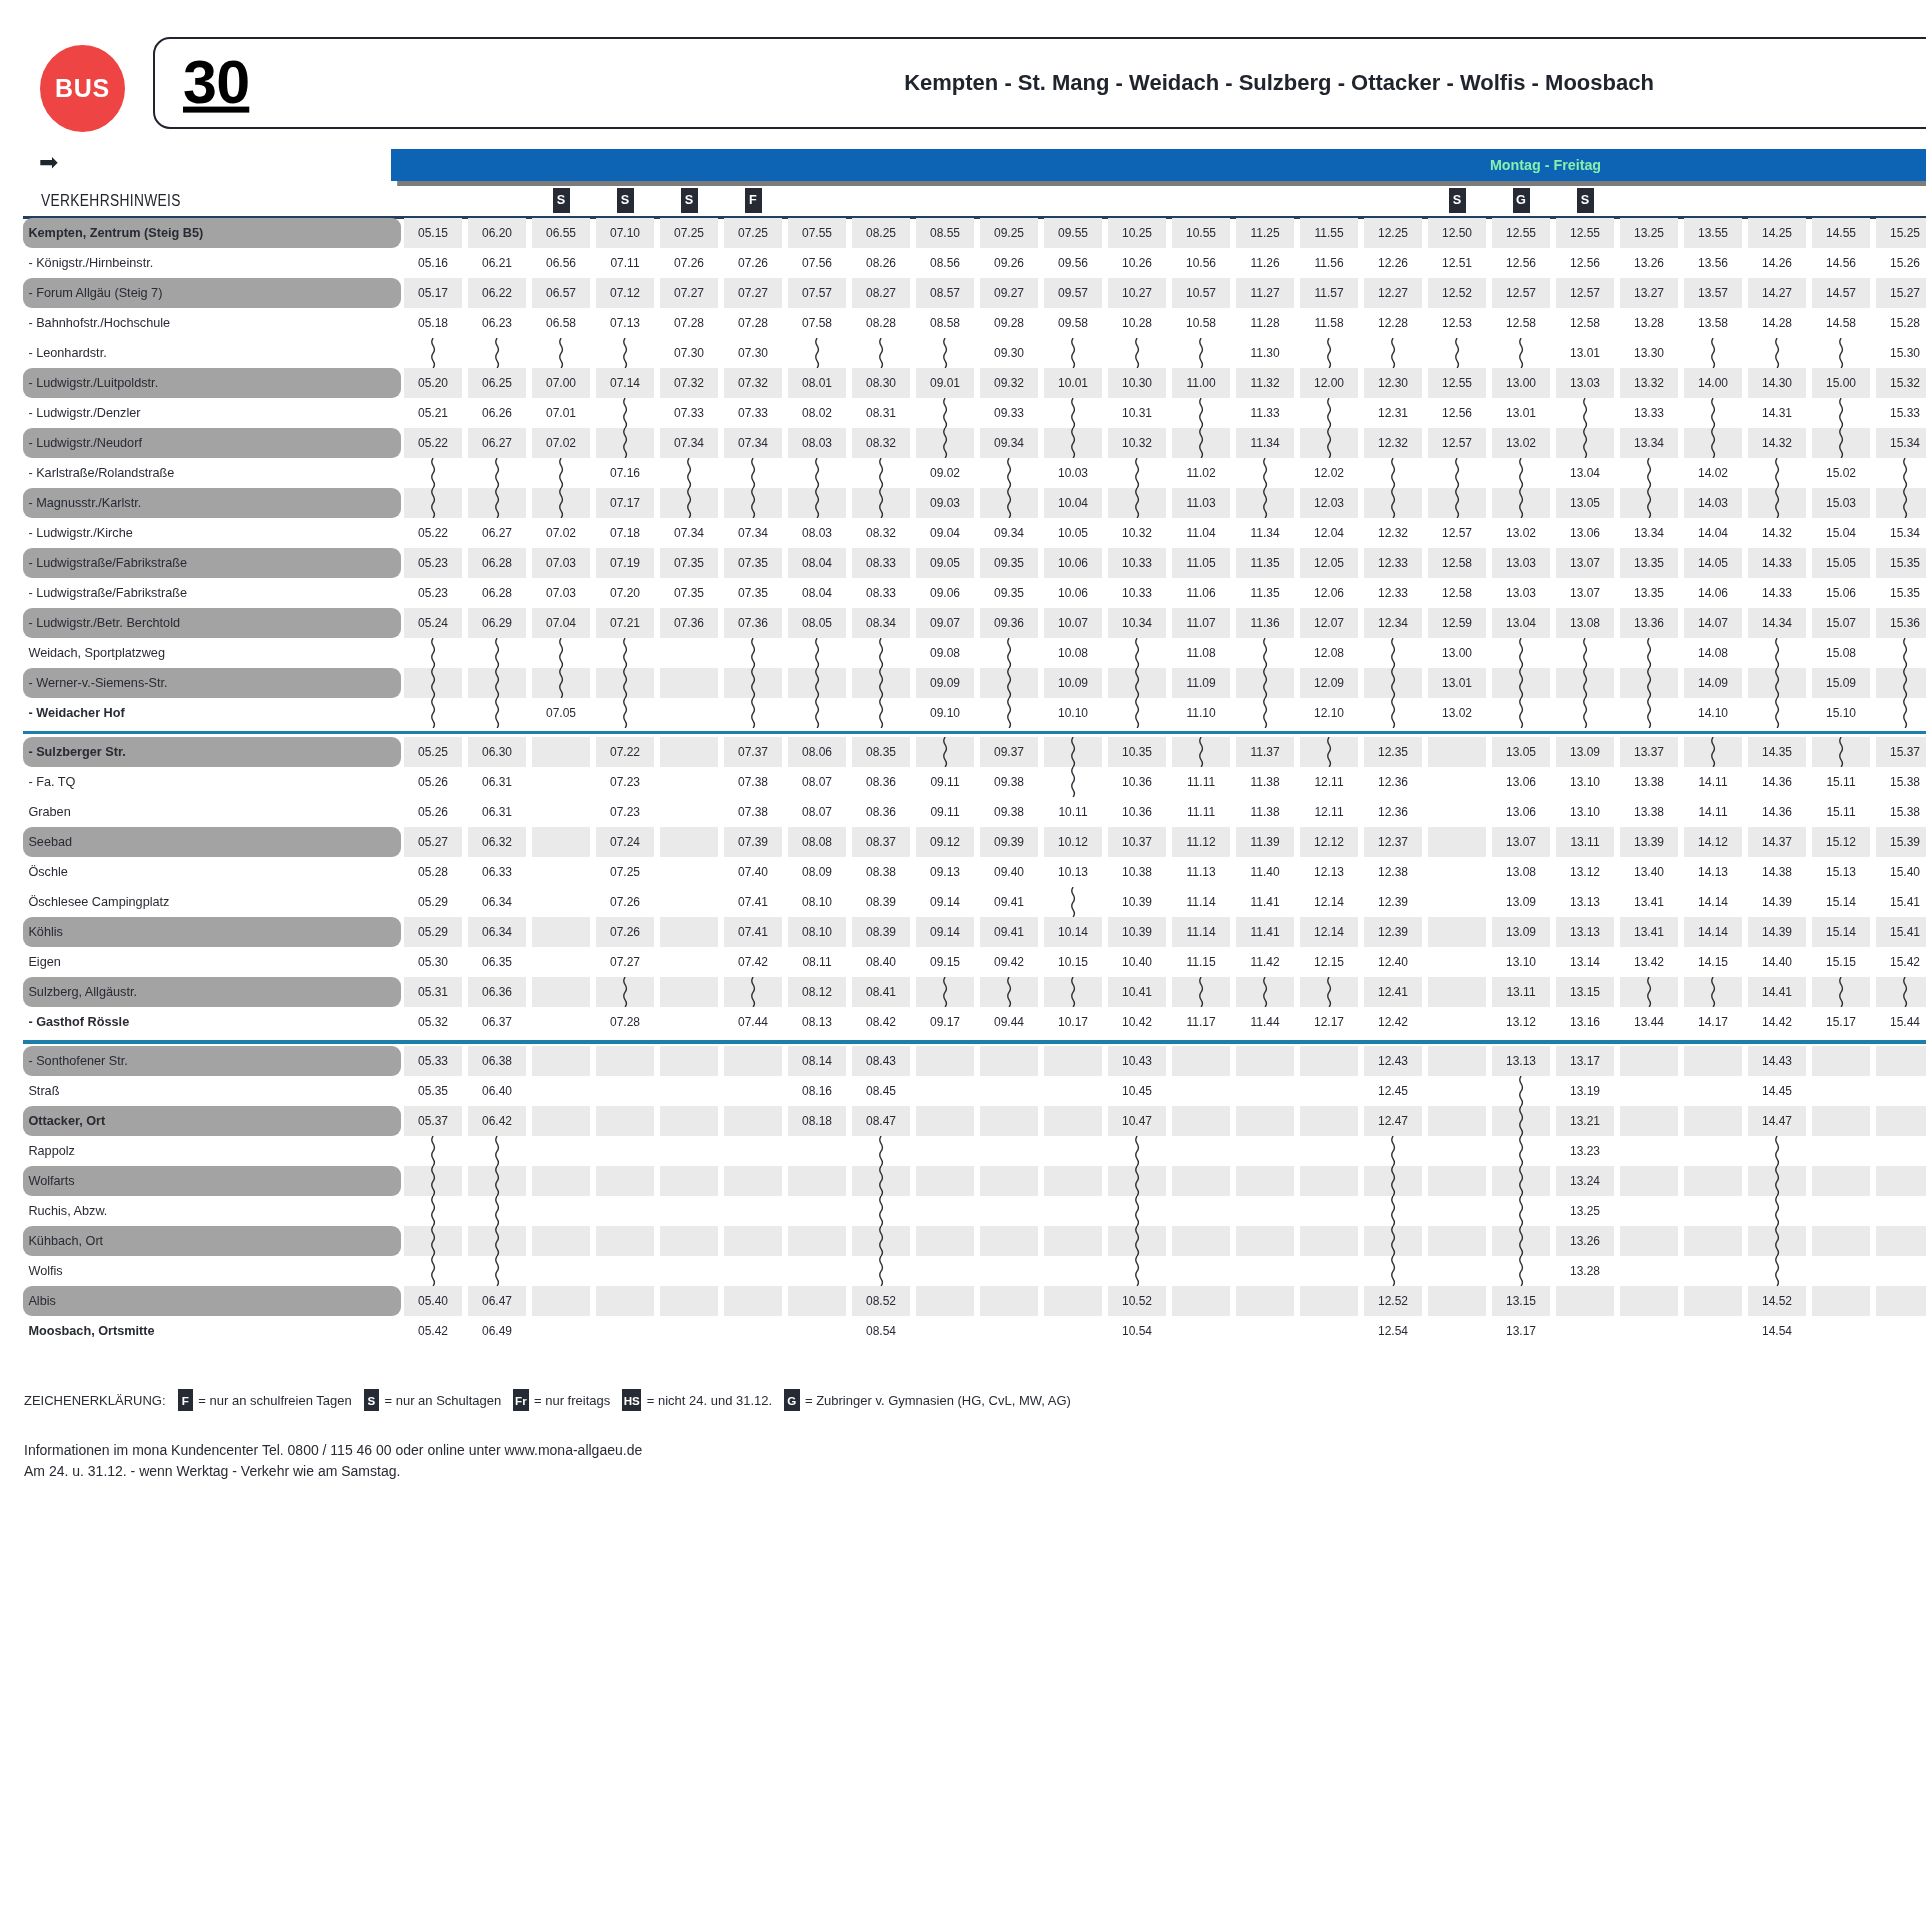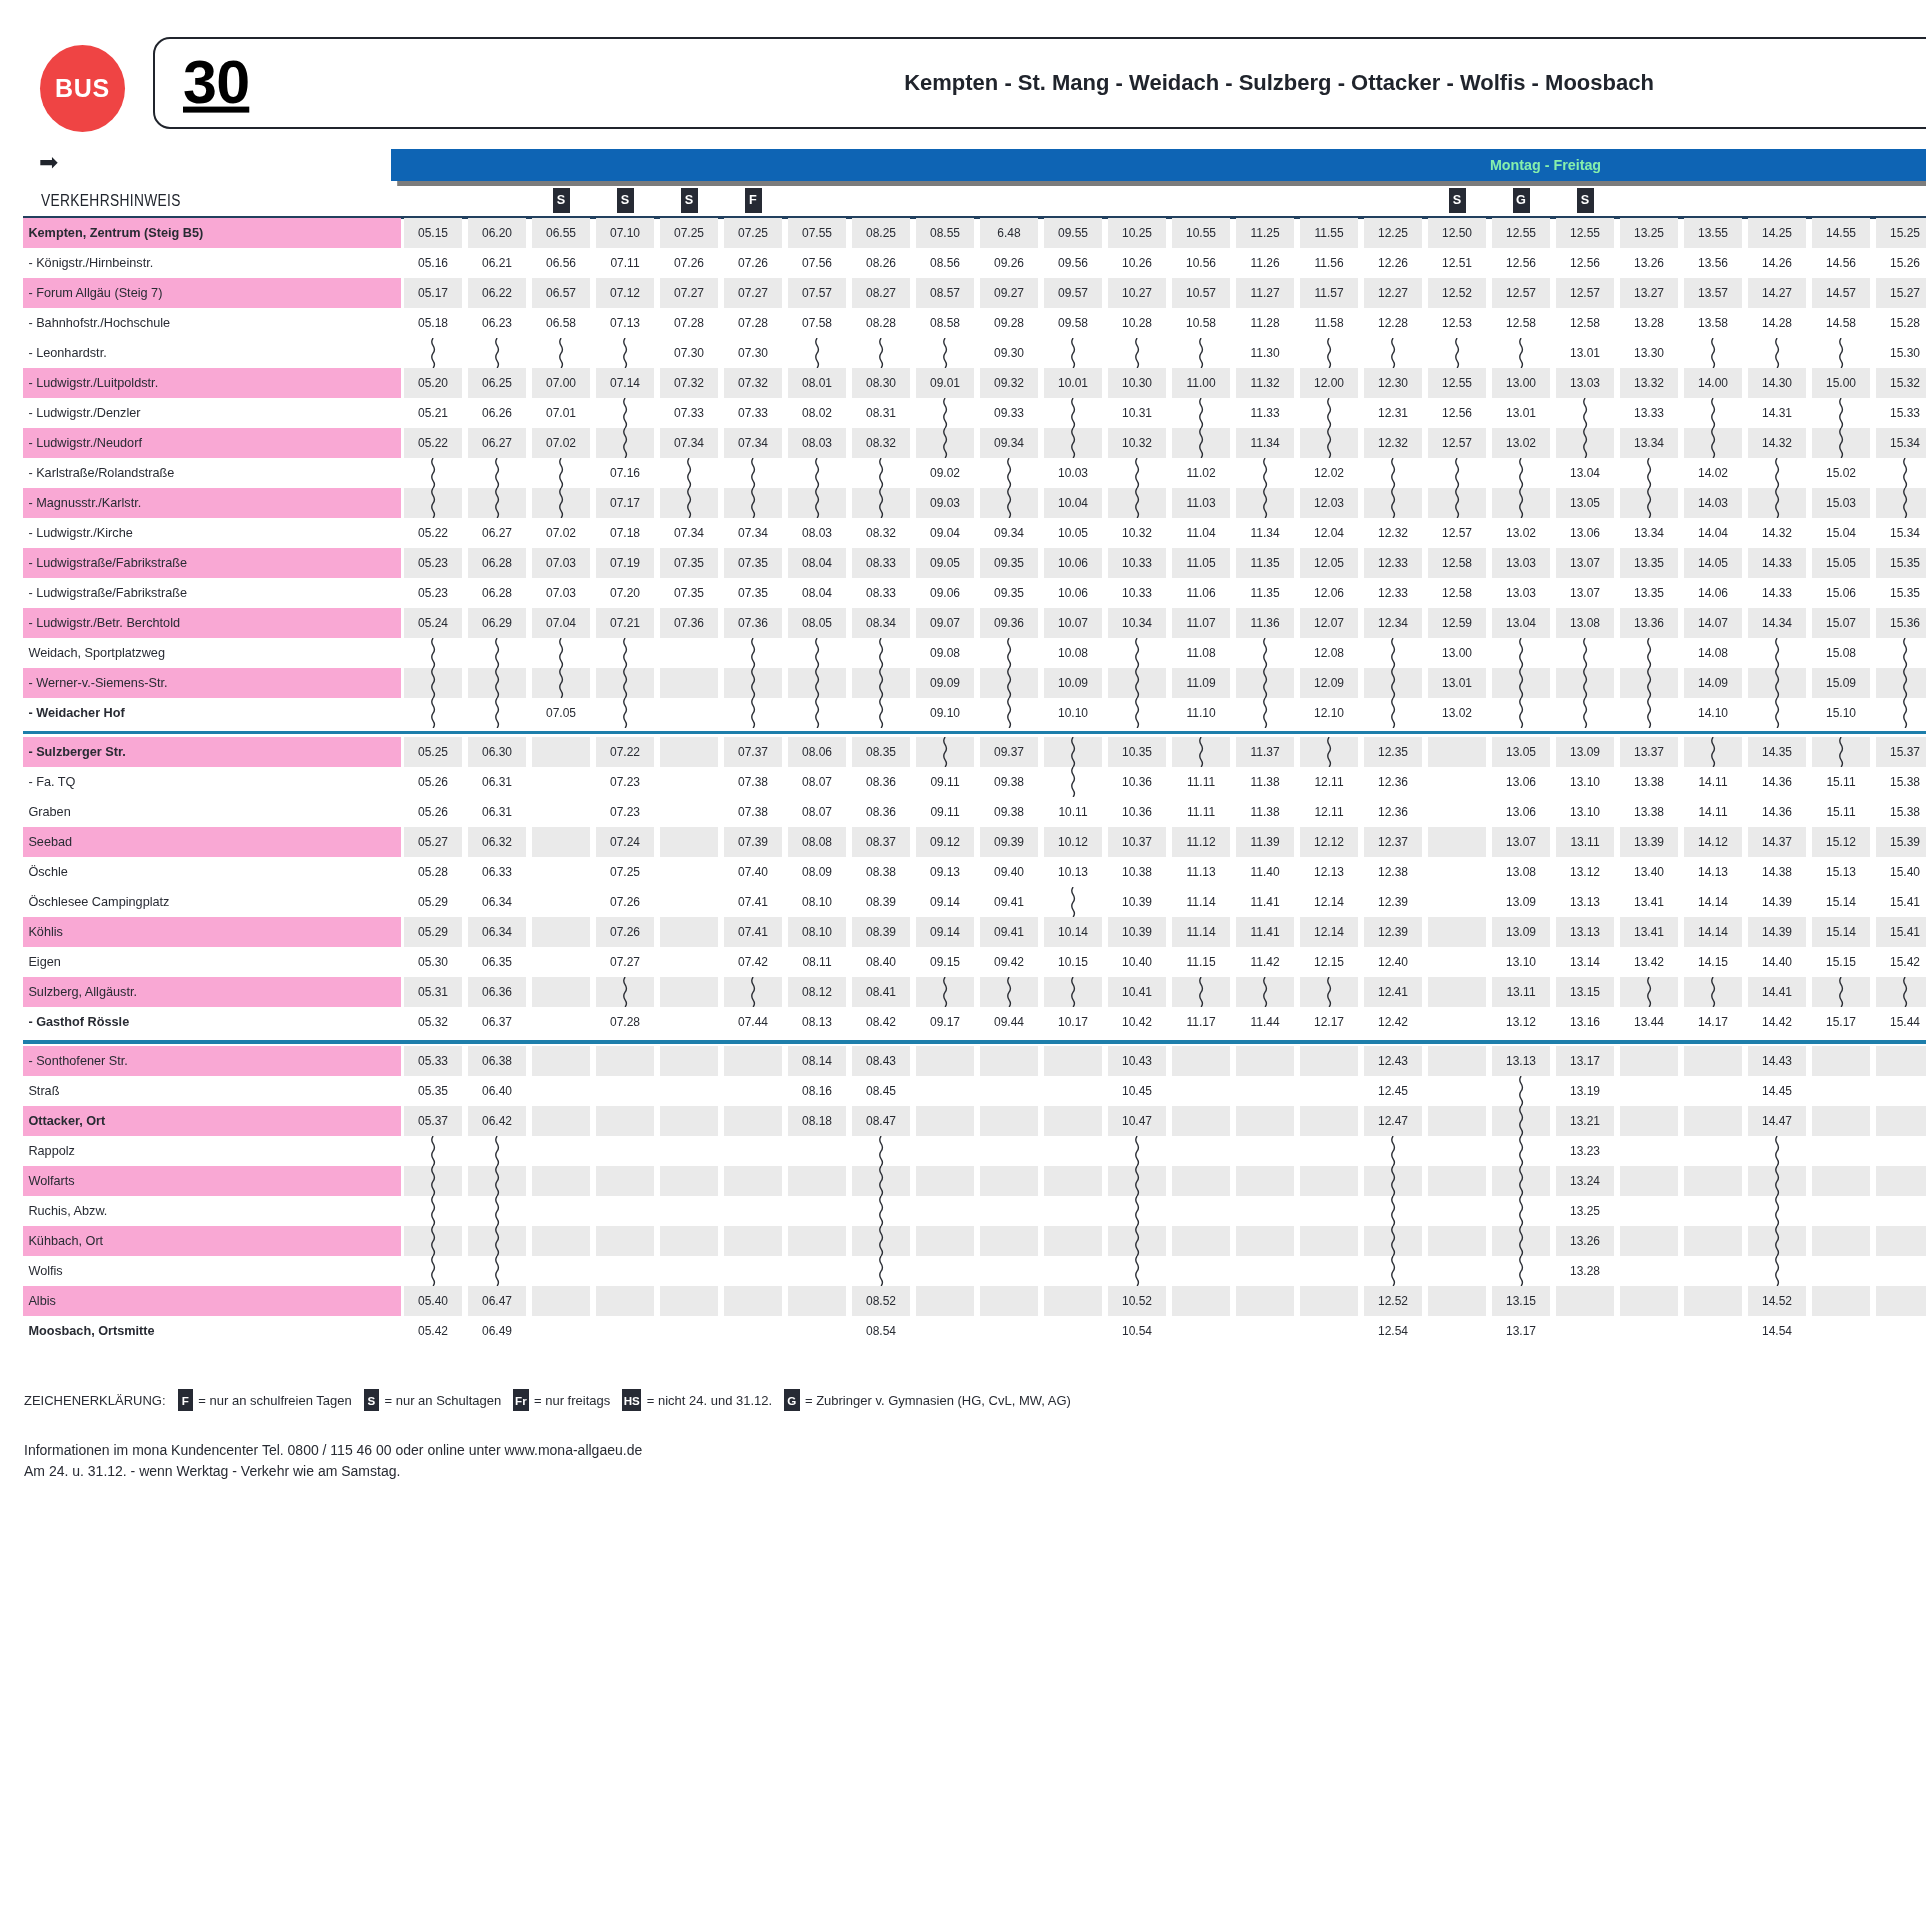--- a/index.html
+++ b/index.html
@@ -35,21 +35,21 @@
 
   .top-line{position:absolute;left:23px;top:216px;width:2694px;height:2.7px;background:#22405e;}
 
   
   .timetable{position:absolute;left:23px;top:218px;width:2694px;}
   .trow{display:flex;height:30px;}
   .trow .name{width:378px;flex:none;display:flex;align-items:center;padding-left:5.4px;
               box-sizing:border-box;font-size:12.7px;white-space:nowrap;}
   .trow .cell{width:64px;flex:none;display:flex;align-items:center;justify-content:center;
               font-size:12px;box-sizing:border-box;padding:0 3.1px;background-clip:content-box;}
-  .trow.gray .name{background:#f9a8d4;}
+  .trow.gray .name{background:#a3a3a3;border-radius:9px;}
   .trow.gray .cell{background-color:#eaeaea;background-clip:content-box;}
   .trow.boldname .name{font-weight:bold;}
   .tdivider{height:9.2px;display:flex;align-items:center;}
   .tdivider div{height:3.5px;width:100%;background:#1d7eab;}
 
   
   .legend{position:absolute;left:24px;top:1389px;display:flex;align-items:center;gap:12px;
           font-size:13px;white-space:nowrap;}
   .legend .lg-item{display:flex;align-items:center;gap:5.4px;}
   .legend .symbox{height:22.3px;font-size:11.6px;min-width:15.4px;}
@@ -125,21 +125,21 @@
         <div class="name">Kempten, Zentrum (Steig B5)</div>
         <div class="cell">05.15</div>
         <div class="cell">06.20</div>
         <div class="cell">06.55</div>
         <div class="cell">07.10</div>
         <div class="cell">07.25</div>
         <div class="cell">07.25</div>
         <div class="cell">07.55</div>
         <div class="cell">08.25</div>
         <div class="cell">08.55</div>
-        <div class="cell">6.48</div>
+        <div class="cell">09.25</div>
         <div class="cell">09.55</div>
         <div class="cell">10.25</div>
         <div class="cell">10.55</div>
         <div class="cell">11.25</div>
         <div class="cell">11.55</div>
         <div class="cell">12.25</div>
         <div class="cell">12.50</div>
         <div class="cell">12.55</div>
         <div class="cell">12.55</div>
         <div class="cell">13.25</div>

